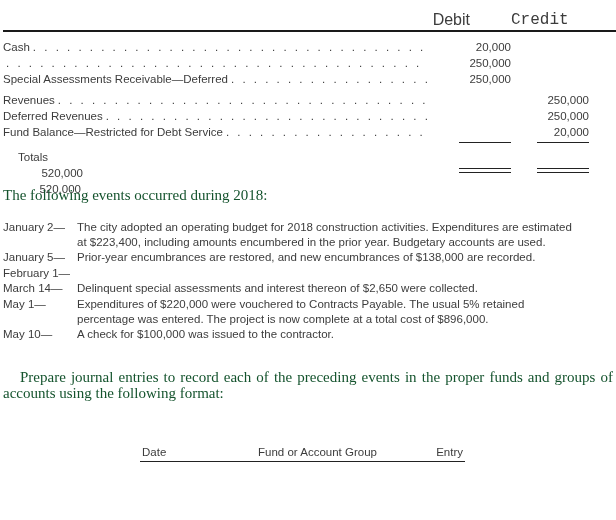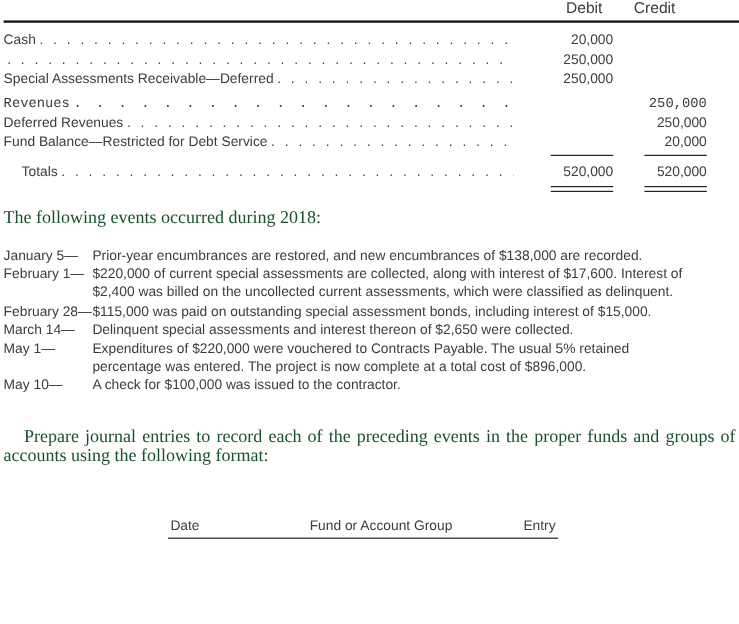--- a/index.html
+++ b/index.html
@@ -5,39 +5,39 @@
   html,body{margin:0;padding:0;background:#ffffff;}
   body{
     width:616px;height:520px;overflow:hidden;
     font-family:"Liberation Sans",sans-serif;
     color:#3c3c3c;
     -webkit-font-smoothing:antialiased;
   }
   .page{box-sizing:border-box;width:616px;height:520px;padding-left:3px;}
 
   
-  .tb-head{display:flex;height:14px;font-size:13px;line-height:14px;color:#3c3c3c;}
+  .tb-head{display:flex;margin-top:13px;height:14px;font-size:16px;line-height:14px;color:#3c3c3c;gap:32px;}
   .tb-head .spacer{flex:1;}
   .h-debit{width:80px;text-align:right;padding-right:9px;box-sizing:border-box;}
-  .h-credit{width:78px;text-align:center;padding-right:9px;box-sizing:border-box;}
+  .h-credit{width:78px;text-align:left;padding-right:9px;box-sizing:border-box;font-family:Liberation Mono, monospace;}
   .tb-head-wrap{padding-right:27px;}
   .tb-rule{border-top:2.5px solid #1a1a1a;width:613px;margin-top:3px;}
   .tb-rows{margin-top:7px;}
   .tb-row{display:flex;align-items:flex-start;height:16px;font-size:11.5px;line-height:16px;padding-right:27px;}
-  .tb-row.gap-above{margin-top:5px;font-family:Liberation Mono, monospace;}
+  .tb-row.gap-above{margin-top:5px;}
   .row-label{white-space:nowrap;}
   .row-label.indent{padding-left:15px;}
   .leader{flex:1;overflow:hidden;white-space:nowrap;margin:0 3px;letter-spacing:2.5px;color:#3c3c3c;}
   .leader::after{content:". . . . . . . . . . . . . . . . . . . . . . . . . . . . . . . . . . . . . . . . . . . . . . . . . . . . . . . . . . . . . . . .";}
   .cell-debit{width:80px;text-align:right;flex-shrink:0;}
   .cell-credit{width:78px;text-align:right;flex-shrink:0;}
   .rule-row{display:flex;justify-content:flex-end;padding-right:27px;margin-top:2px;}
   .rule-row .rule-seg{width:52px;border-top:1.2px solid #222;}
   .rule-row .rule-seg.first{margin-right:26px;}
-  .totals-row{margin-top:6px;}
+  .totals-row{margin-top:6px;flex-direction:column;}
   .dbl-rule-row{display:flex;justify-content:flex-end;padding-right:27px;margin-top:3px;}
   .dbl-rule-row .dbl-seg{width:52px;height:2.5px;border-top:1.1px solid #222;border-bottom:1.1px solid #222;box-sizing:content-box;}
   .dbl-rule-row .dbl-seg.first{margin-right:26px;}
 
   
   .serif{font-family:"Liberation Serif",serif;font-size:15px;color:#14532d;}
   .intro{margin:14px 0 0 0;line-height:17px;}
   .instruction{margin:26px 0 0 0;width:610px;line-height:16.5px;text-align:justify;text-indent:17px;}
 
   
@@ -121,30 +121,29 @@
         <span class="dbl-seg first"></span>
         <span class="dbl-seg"></span>
       </div>
     </div>
   </div>
 
   <p class="serif intro">The following events occurred during 2018:</p>
 
   <div class="events">
     <div class="event">
+      <span class="event-date">January 2—</span>
+      <span class="event-text">The city adopted an operating budget for 2018 construction activities. Expenditures are estimated at $223,400, including amounts encumbered in the prior year. Budgetary accounts are used.</span>
+    </div>
+    <div class="event">
       <span class="event-date">January 5—</span>
       <span class="event-text">Prior-year encumbrances are restored, and new encumbrances of $138,000 are recorded.</span>
     </div>
     <div class="event">
       <span class="event-date">February 1—</span>
-      <span class="event-text">$220,000 of current special assessments are collected, along with interest of $17,600. Interest of $2,400 was billed on the uncollected current assessments, which were classified as delinquent.</span>
-    </div>
-    <div class="event">
-      <span class="event-date">February 28—</span>
-      <span class="event-text">$115,000 was paid on outstanding special assessment bonds, including interest of $15,000.</span>
     </div>
     <div class="event">
       <span class="event-date">March 14—</span>
       <span class="event-text">Delinquent special assessments and interest thereon of $2,650 were collected.</span>
     </div>
     <div class="event">
       <span class="event-date">May 1—</span>
       <span class="event-text">Expenditures of $220,000 were vouchered to Contracts Payable. The usual 5% retained percentage was entered. The project is now complete at a total cost of $896,000.</span>
     </div>
     <div class="event">

